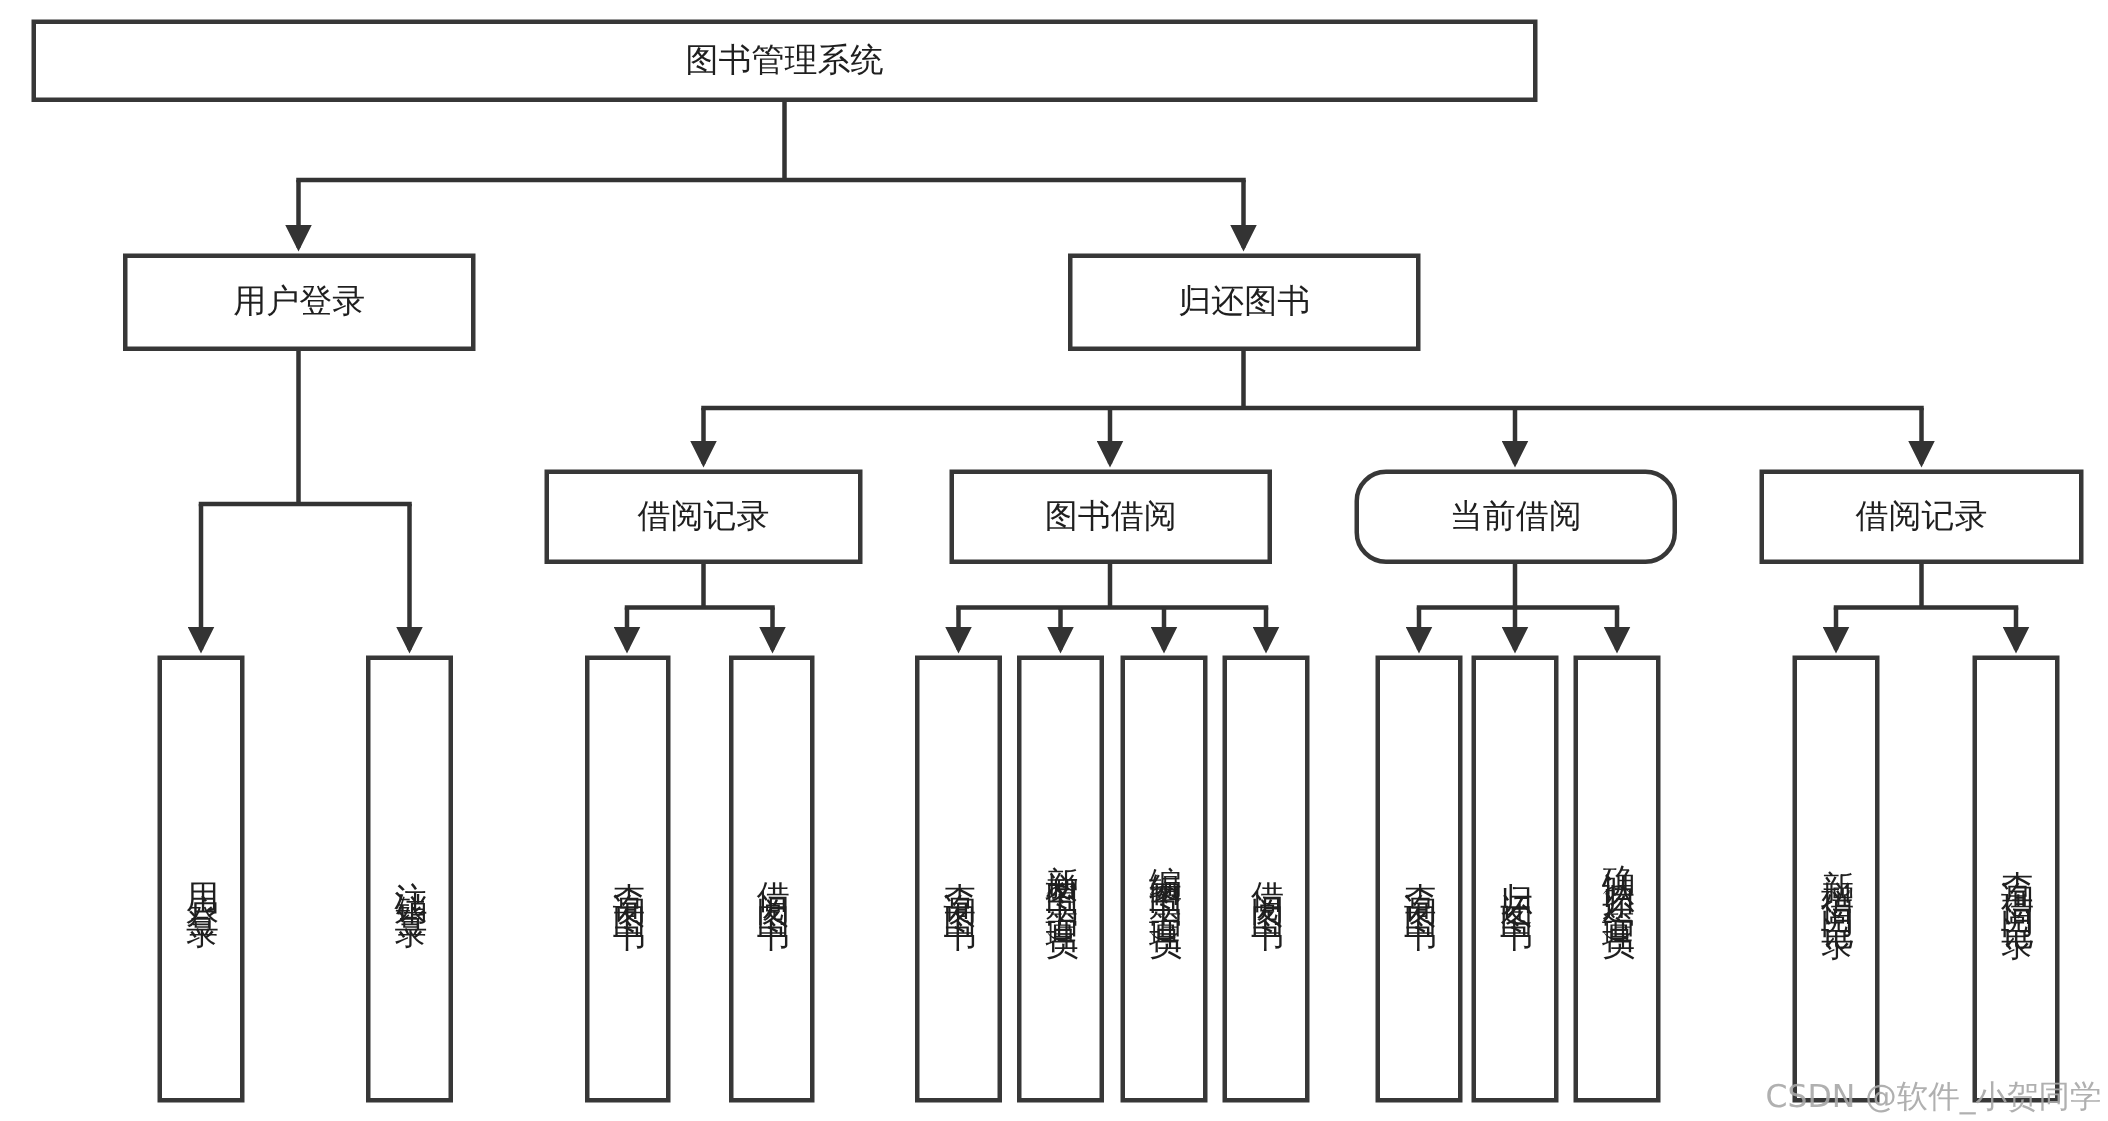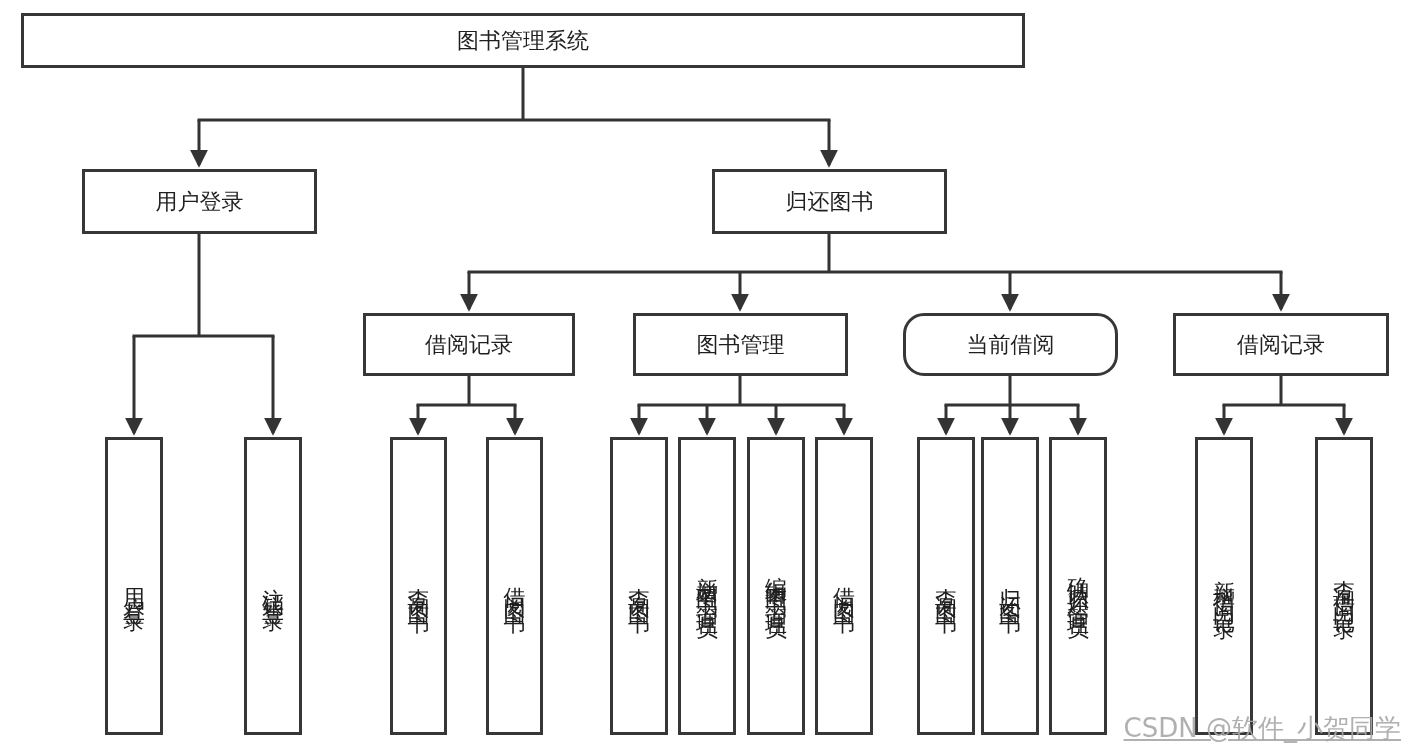--- a/index.html
+++ b/index.html
@@ -41,24 +41,23 @@
   }
   .leaf.long .node-label {
     letter-spacing: 6px;
   }
   .watermark {
     position: absolute;
     right: 4px;
     bottom: 4px;
     z-index: 2;
     color: rgba(167,167,167,0.9);
-    font-size: 26px;
+    font-size: 21px;
     line-height: 1.1;
     white-space: nowrap;
-    text-decoration: underline;
   }
 </style>
 </head>
 <body>
 
 <div class="canvas">
 
   <svg class="connectors" viewBox="0 0 1405 747" xmlns="http://www.w3.org/2000/svg">
     <defs>
       <marker id="arrow" viewBox="0 0 10 10" refX="8.5" refY="5" markerWidth="6" markerHeight="6" orient="auto">
@@ -97,21 +96,21 @@
     <span class="node-label">用户登录</span>
   </div>
   <div class="node" style="left:712px; top:169px; width:235px; height:65px;">
     <span class="node-label">归还图书</span>
   </div>
 
   <div class="node" style="left:363px; top:313px; width:212px; height:63px;">
     <span class="node-label">借阅记录</span>
   </div>
   <div class="node" style="left:633px; top:313px; width:215px; height:63px;">
-    <span class="node-label">图书管理</span>
+    <span class="node-label">图书借阅</span>
   </div>
   <div class="node" style="left:903px; top:313px; width:215px; height:63px;border-radius:21px;">
     <span class="node-label">当前借阅</span>
   </div>
   <div class="node" style="left:1173px; top:313px; width:216px; height:63px;">
     <span class="node-label">借阅记录</span>
   </div>
 
   <div class="node leaf" style="left:105px; top:437px; width:58px; height:298px;">
     <span class="node-label">用户登录</span>

